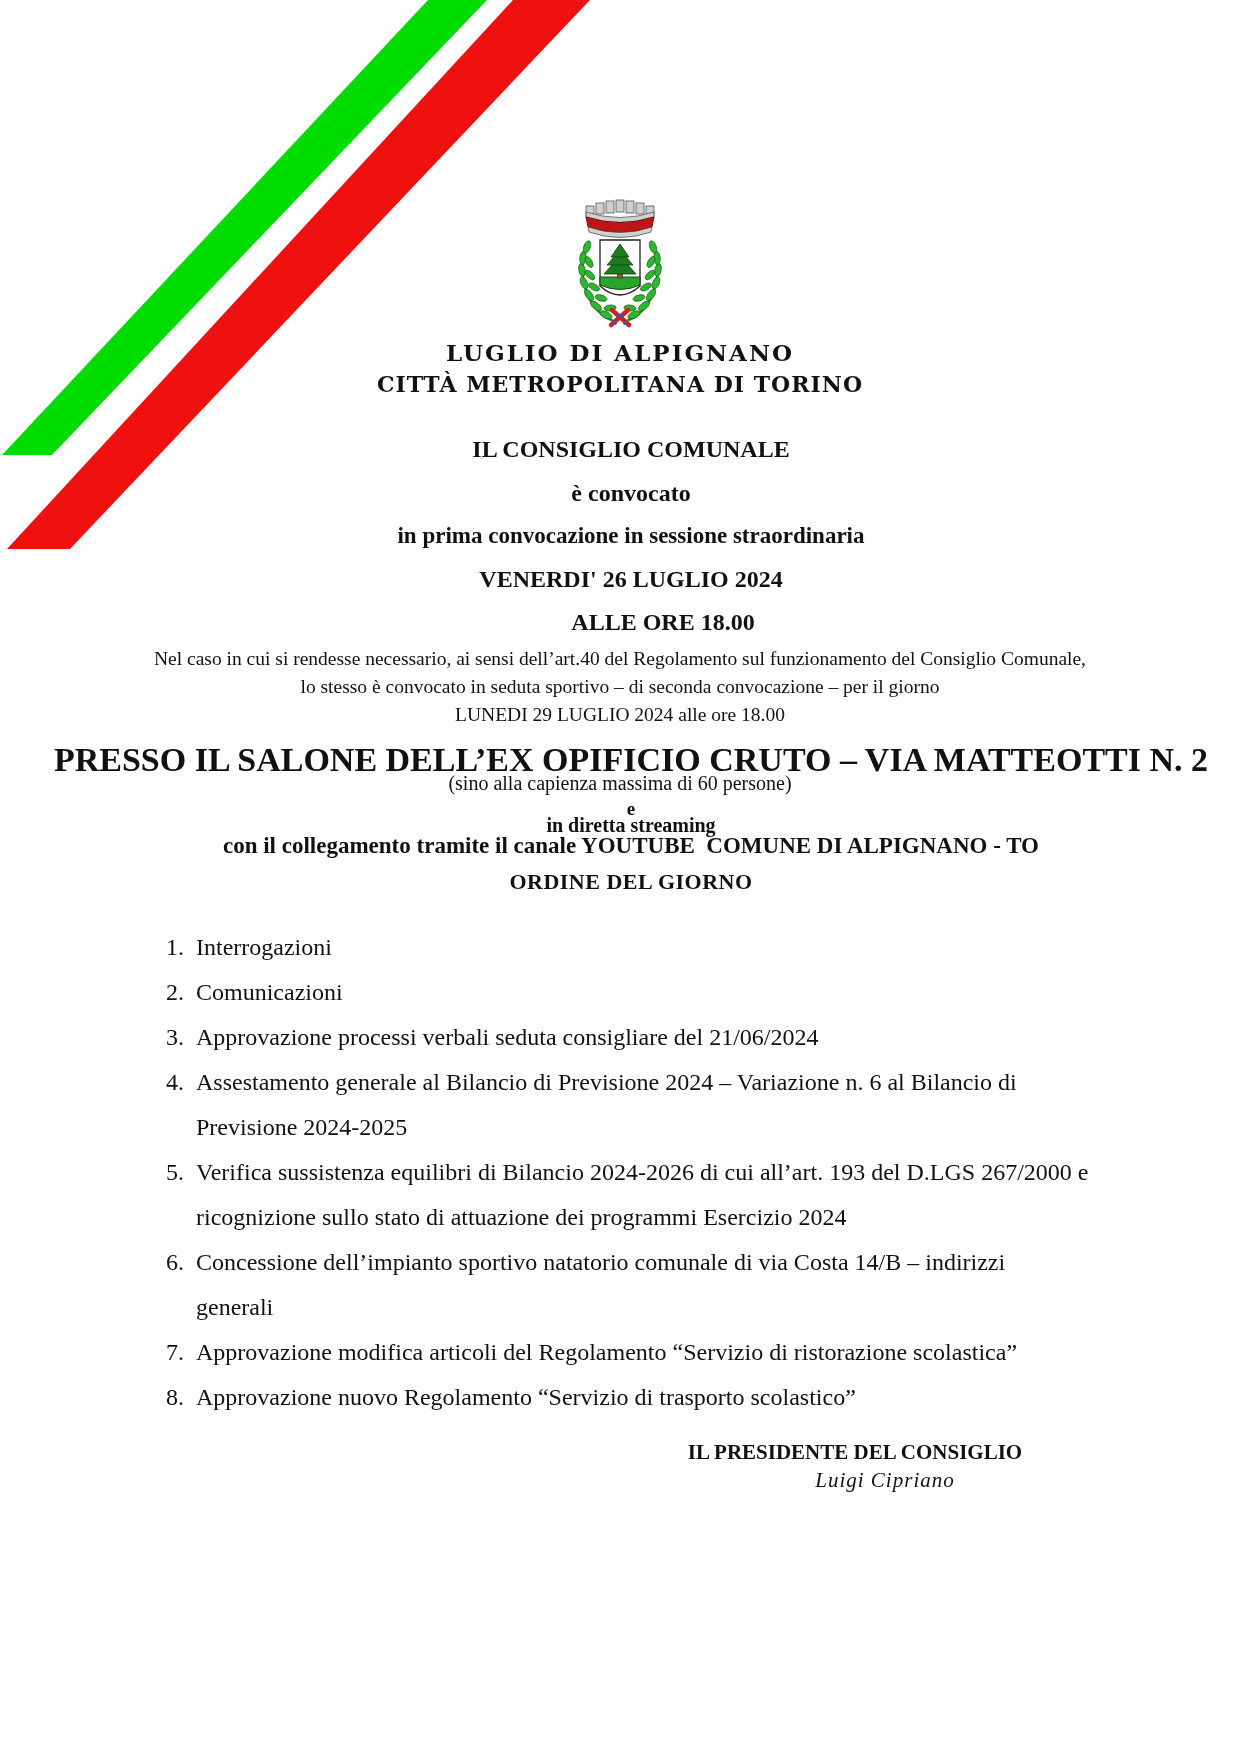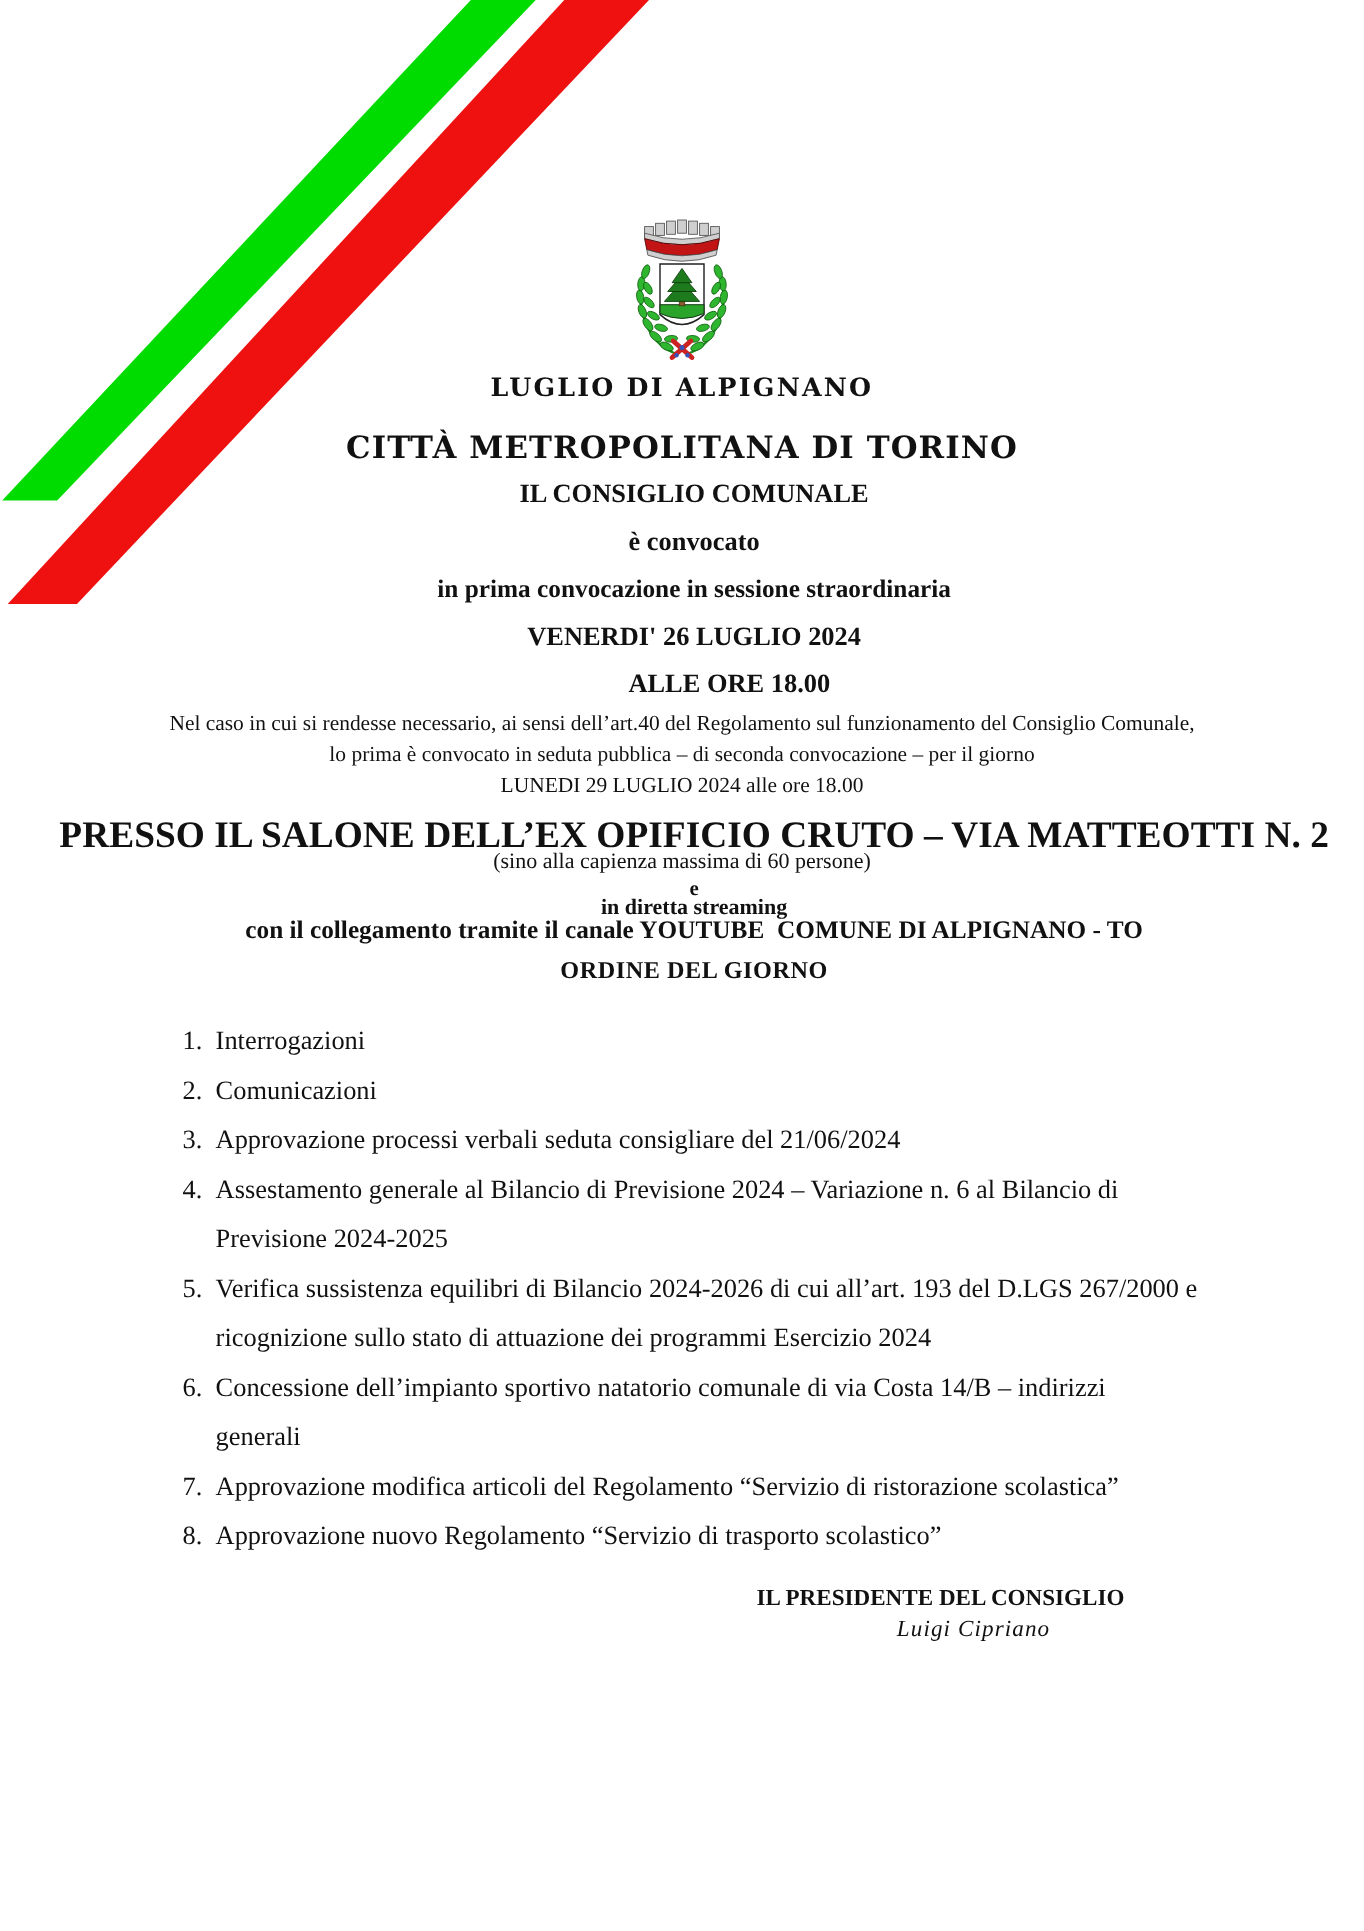--- a/index.html
+++ b/index.html
@@ -1,21 +1,21 @@
 <!DOCTYPE html>
 <html><head>
 <meta charset="utf-8">
 <style>
   html,body{margin:0;padding:0;background:#e8e8e8;}
   .page{position:relative;width:1240px;height:1755px;margin:0 auto;background:#ffffff;
         font-family:"Liberation Serif","DejaVu Serif",serif;color:#111;overflow:hidden;}
   .c{position:absolute;left:0;width:1240px;text-align:center;}
   .b{font-weight:bold;margin-left:11px;}
   .hdr1{top:339px;font-size:23px;font-weight:bold;letter-spacing:2px;font-family:"DejaVu Serif","Liberation Serif",serif;}
-  .hdr2{top:390px;font-size:28px;font-weight:bold;letter-spacing:1px;font-family:"DejaVu Serif","Liberation Serif",serif;}
+  .hdr2{top:371px;font-size:22px;font-weight:bold;letter-spacing:1px;font-family:"DejaVu Serif","Liberation Serif",serif;}
   .t1{top:436px;font-size:24px;}
   .t2{top:480px;font-size:24px;}
   .t3{top:523px;font-size:23px;}
   .t4{top:566px;font-size:24px;}
   .t5{top:609px;font-size:24px;padding-left:32px;}
   .notice{top:645px;font-size:19.5px;line-height:28px;}
   .v1{top:741px;font-size:34px;}
   .v2{top:772px;font-size:20px;}
   .v3{top:798px;font-size:19px;}
   .v4{top:814px;font-size:20px;}
@@ -108,21 +108,21 @@
   <div class="c hdr2">CITTÀ METROPOLITANA DI TORINO</div>
 
   <div class="c t1 b">IL CONSIGLIO COMUNALE</div>
   <div class="c t2 b">è convocato</div>
   <div class="c t3 b">in prima convocazione in sessione straordinaria</div>
   <div class="c t4 b">VENERDI' 26 LUGLIO 2024</div>
   <div class="c t5 b">ALLE ORE 18.00</div>
 
   <div class="c notice">
     <div>Nel caso in cui si rendesse necessario, ai sensi dell’art.40 del Regolamento sul funzionamento del Consiglio Comunale,</div>
-    <div>lo prima è convocato in seduta pubblica – di seconda convocazione – per il giorno</div>
+    <div>lo stesso è convocato in seduta sportivo – di seconda convocazione – per il giorno</div>
     <div>LUNEDI 29 LUGLIO 2024 alle ore 18.00</div>
   </div>
 
   <div class="c v1 b">PRESSO IL SALONE DELL’EX OPIFICIO CRUTO – VIA MATTEOTTI N. 2</div>
   <div class="c v2">(sino alla capienza massima di 60 persone)</div>
   <div class="c v3 b">e</div>
   <div class="c v4 b">in diretta streaming</div>
   <div class="c v5 b">con il collegamento tramite il canale YOUTUBE  COMUNE DI ALPIGNANO - TO</div>
 
   <div class="c ag b">ORDINE DEL GIORNO</div>

